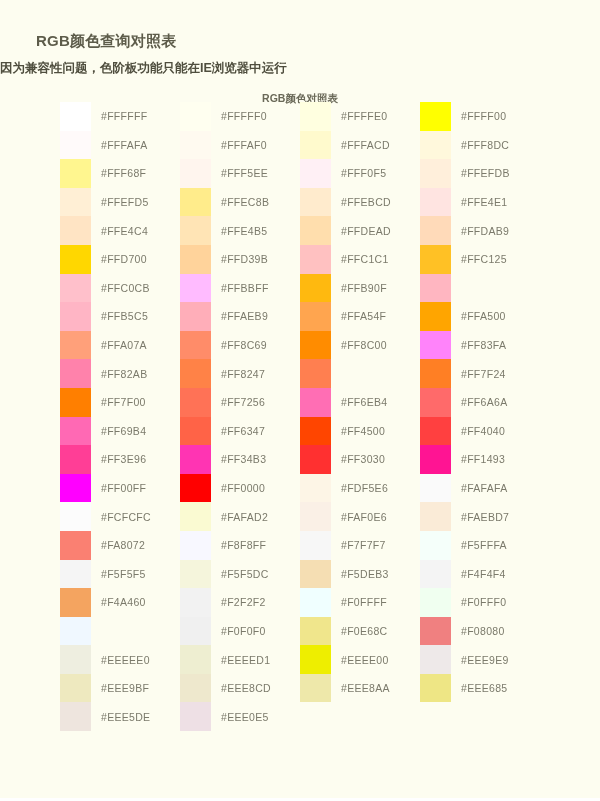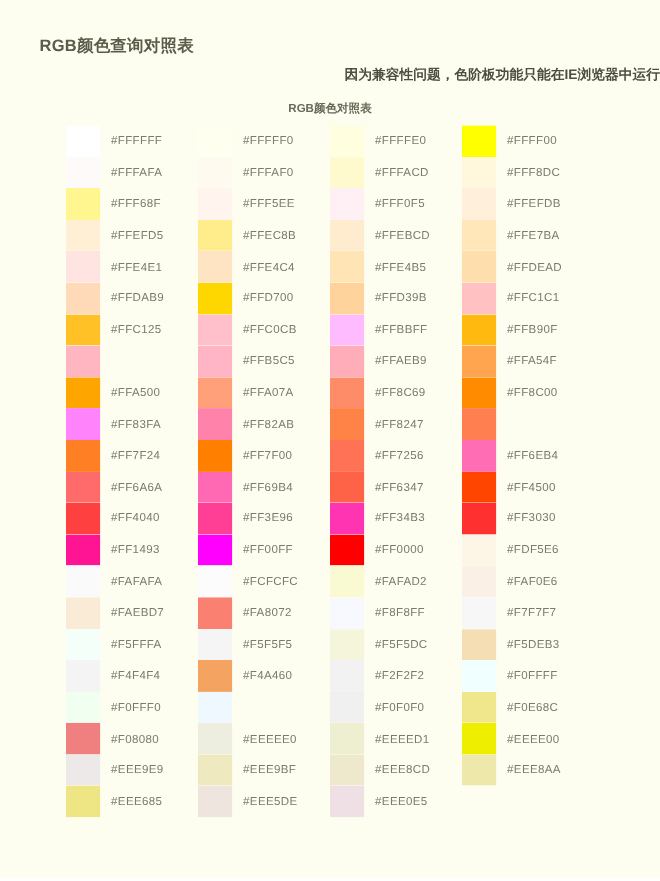--- a/index.html
+++ b/index.html
@@ -19,44 +19,44 @@
     left: 36px;
     top: 32px;
     font-size: 15px;
     font-weight: bold;
     color: #5d5c4a;
     letter-spacing: 0.2px;
     white-space: nowrap;
   }
   .notice {
     position: absolute;
-    left: 12px;
+    left: 0;
     right: 0;
     top: 60px;
-    text-align: right;
+    text-align: left;
     font-size: 12.5px;
     font-weight: bold;
     color: #4f4e3e;
     white-space: nowrap;
   }
   .table-caption {
     position: absolute;
     left: 0;
     right: 0;
     top: 92px;
     text-align: center;
     font-size: 10.5px;
     font-weight: bold;
     color: #6a6958;
     white-space: nowrap;
   }
   .color-grid {
     position: absolute;
     left: 60px;
-    top: 114px;
+    top: 102px;
     width: 480px;
     display: grid;
     grid-template-columns: repeat(4, 120px);
     grid-auto-rows: 28.6px;
     text-align: center;
   }
   .cell {
     display: flex;
     align-items: stretch;
     overflow: hidden;
@@ -151,24 +151,20 @@
     </div>
     <div class="cell narrow">
       <div class="swatch" style="background: rgb(255, 236, 139);"></div>
       <div class="hex-label">#FFEC8B</div>
     </div>
     <div class="cell narrow">
       <div class="swatch" style="background: rgb(255, 235, 205);"></div>
       <div class="hex-label">#FFEBCD</div>
     </div>
     <div class="cell narrow">
-      <div class="swatch" style="background: rgb(255, 231, 186);"></div>
-      <div class="hex-label">#FFE7BA</div>
-    </div>
-    <div class="cell narrow">
       <div class="swatch" style="background: rgb(255, 228, 225);"></div>
       <div class="hex-label">#FFE4E1</div>
     </div>
     <div class="cell narrow">
       <div class="swatch" style="background: rgb(255, 228, 196);"></div>
       <div class="hex-label">#FFE4C4</div>
     </div>
     <div class="cell narrow">
       <div class="swatch" style="background: rgb(255, 228, 181);"></div>
       <div class="hex-label">#FFE4B5</div>

